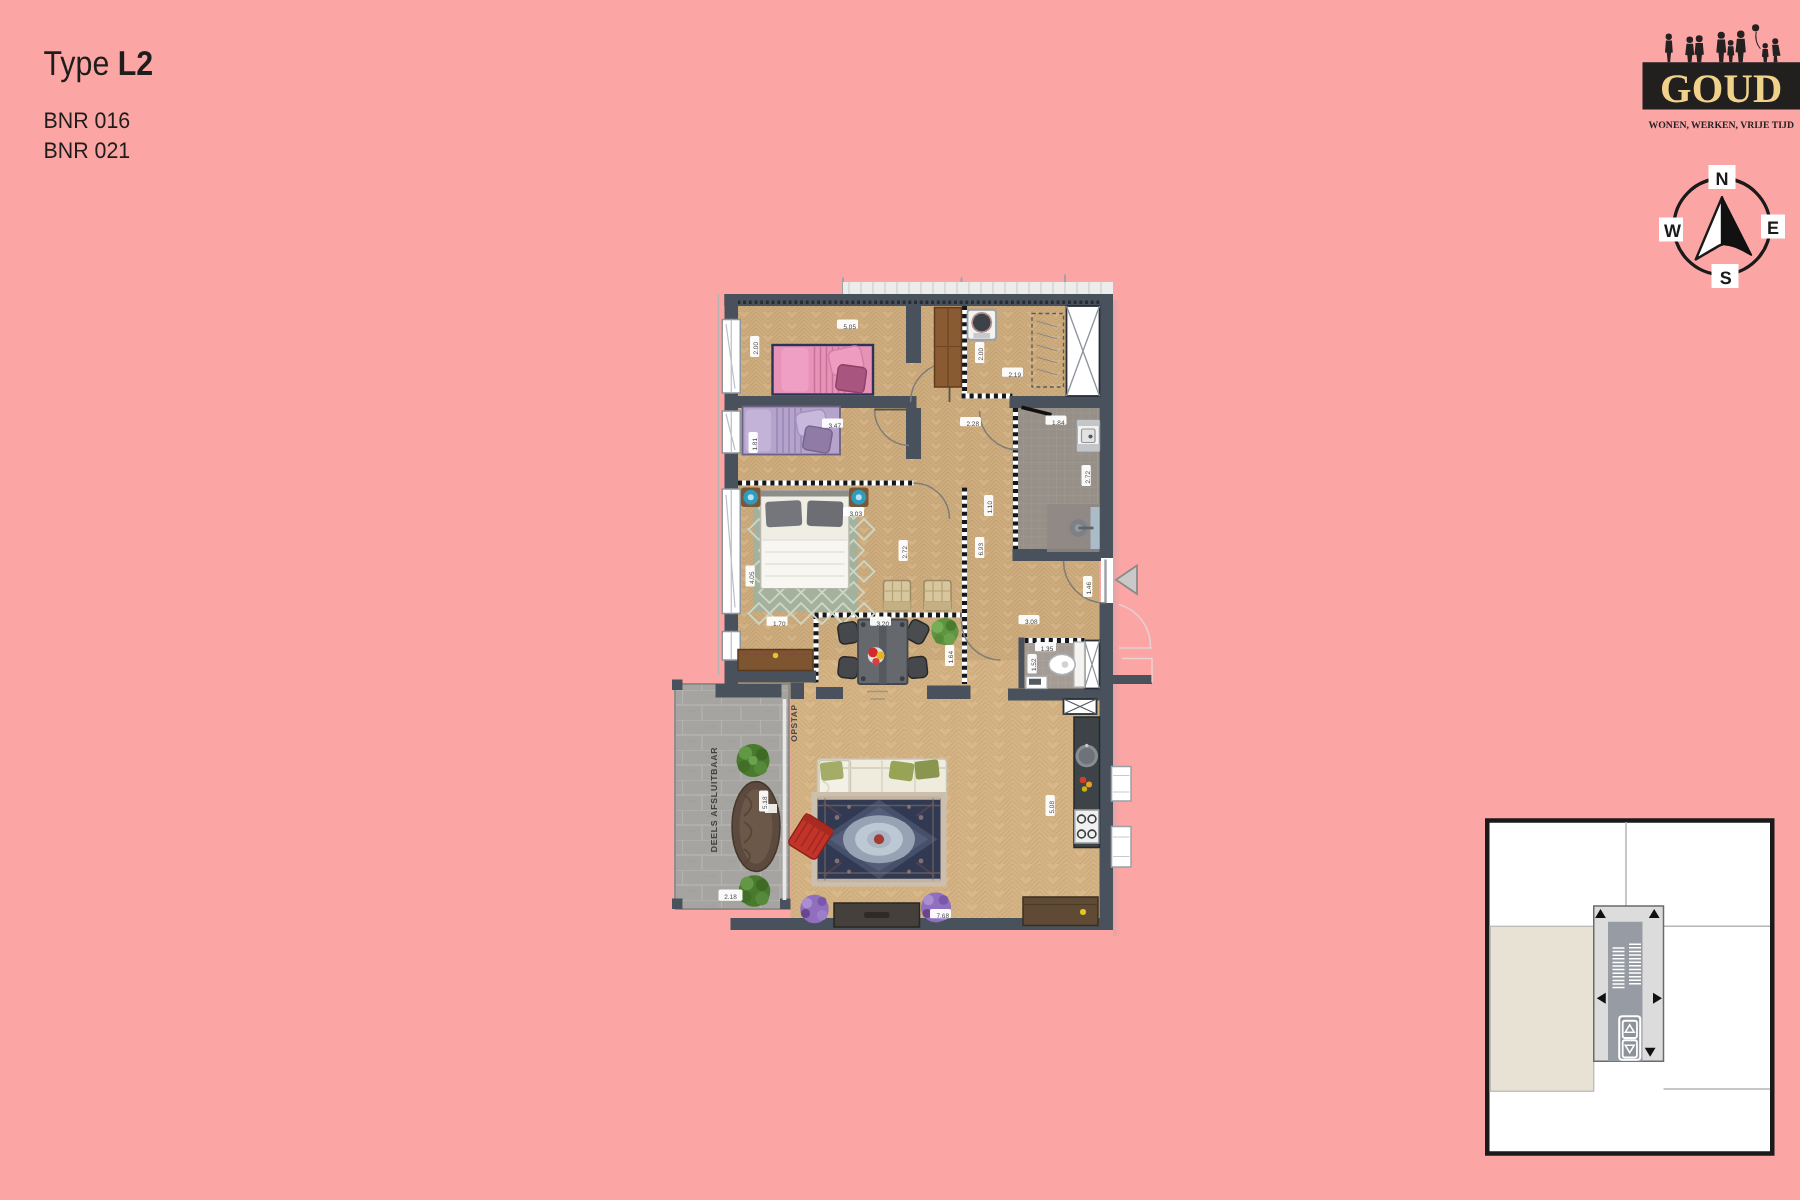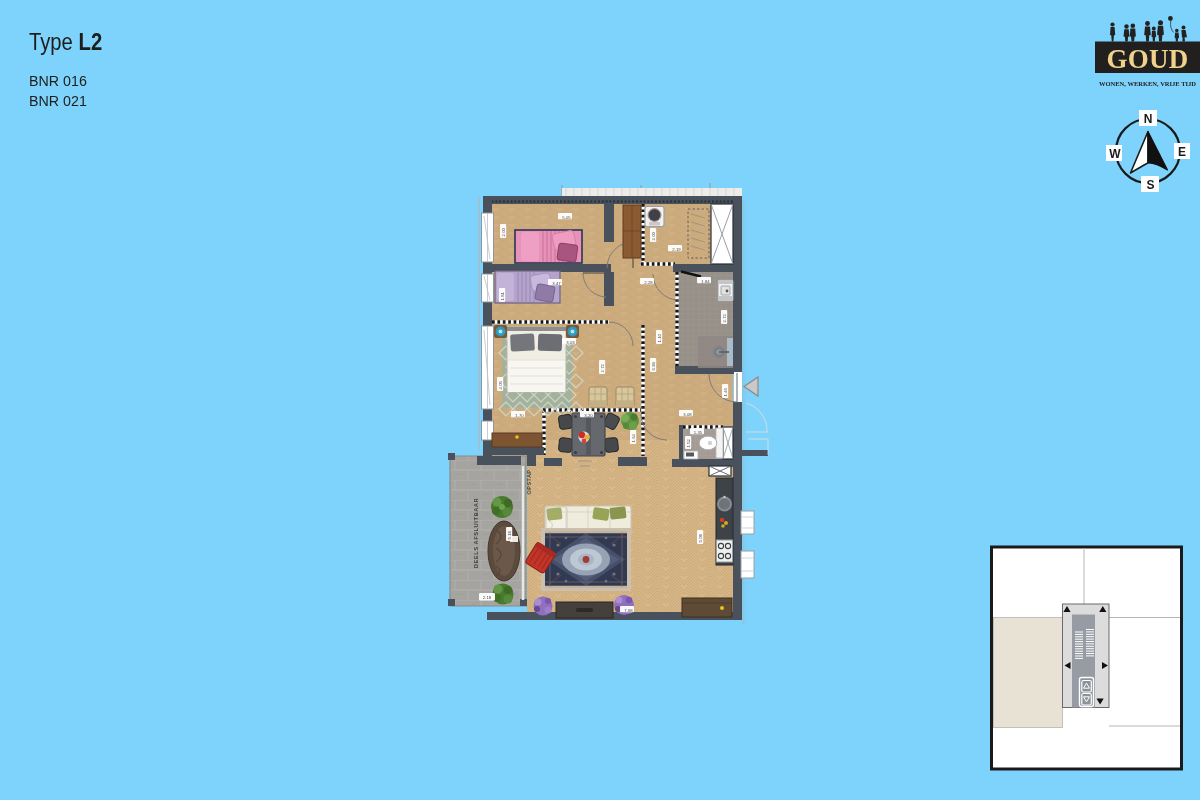--- a/index.html
+++ b/index.html
@@ -1,16 +1,16 @@
 <!DOCTYPE html>
 <html><head>
 <meta charset="utf-8">
 <style>
 html,body{margin:0;padding:0;background:#fff;}
-.page{position:relative;width:1200px;height:800px;background:#7dd3fc;overflow:hidden;font-family:"Liberation Sans",sans-serif;}
+.page{position:relative;width:1200px;height:800px;background:#fca5a5;overflow:hidden;font-family:"Liberation Sans",sans-serif;}
 .title{position:absolute;left:29px;top:29px;font-size:23px;color:#1d1d1b;font-weight:400;letter-spacing:0px;transform:scaleX(0.88);transform-origin:0 0;}
 .title b{font-weight:700;}
 .bnr{position:absolute;left:29px;top:71px;font-size:15px;line-height:20px;color:#1d1d1b;transform:scaleX(0.95);transform-origin:0 0;}
 svg{position:absolute;left:0;top:0;}
 </style>
 </head>
 <body>
 
 <div class="page">
 

